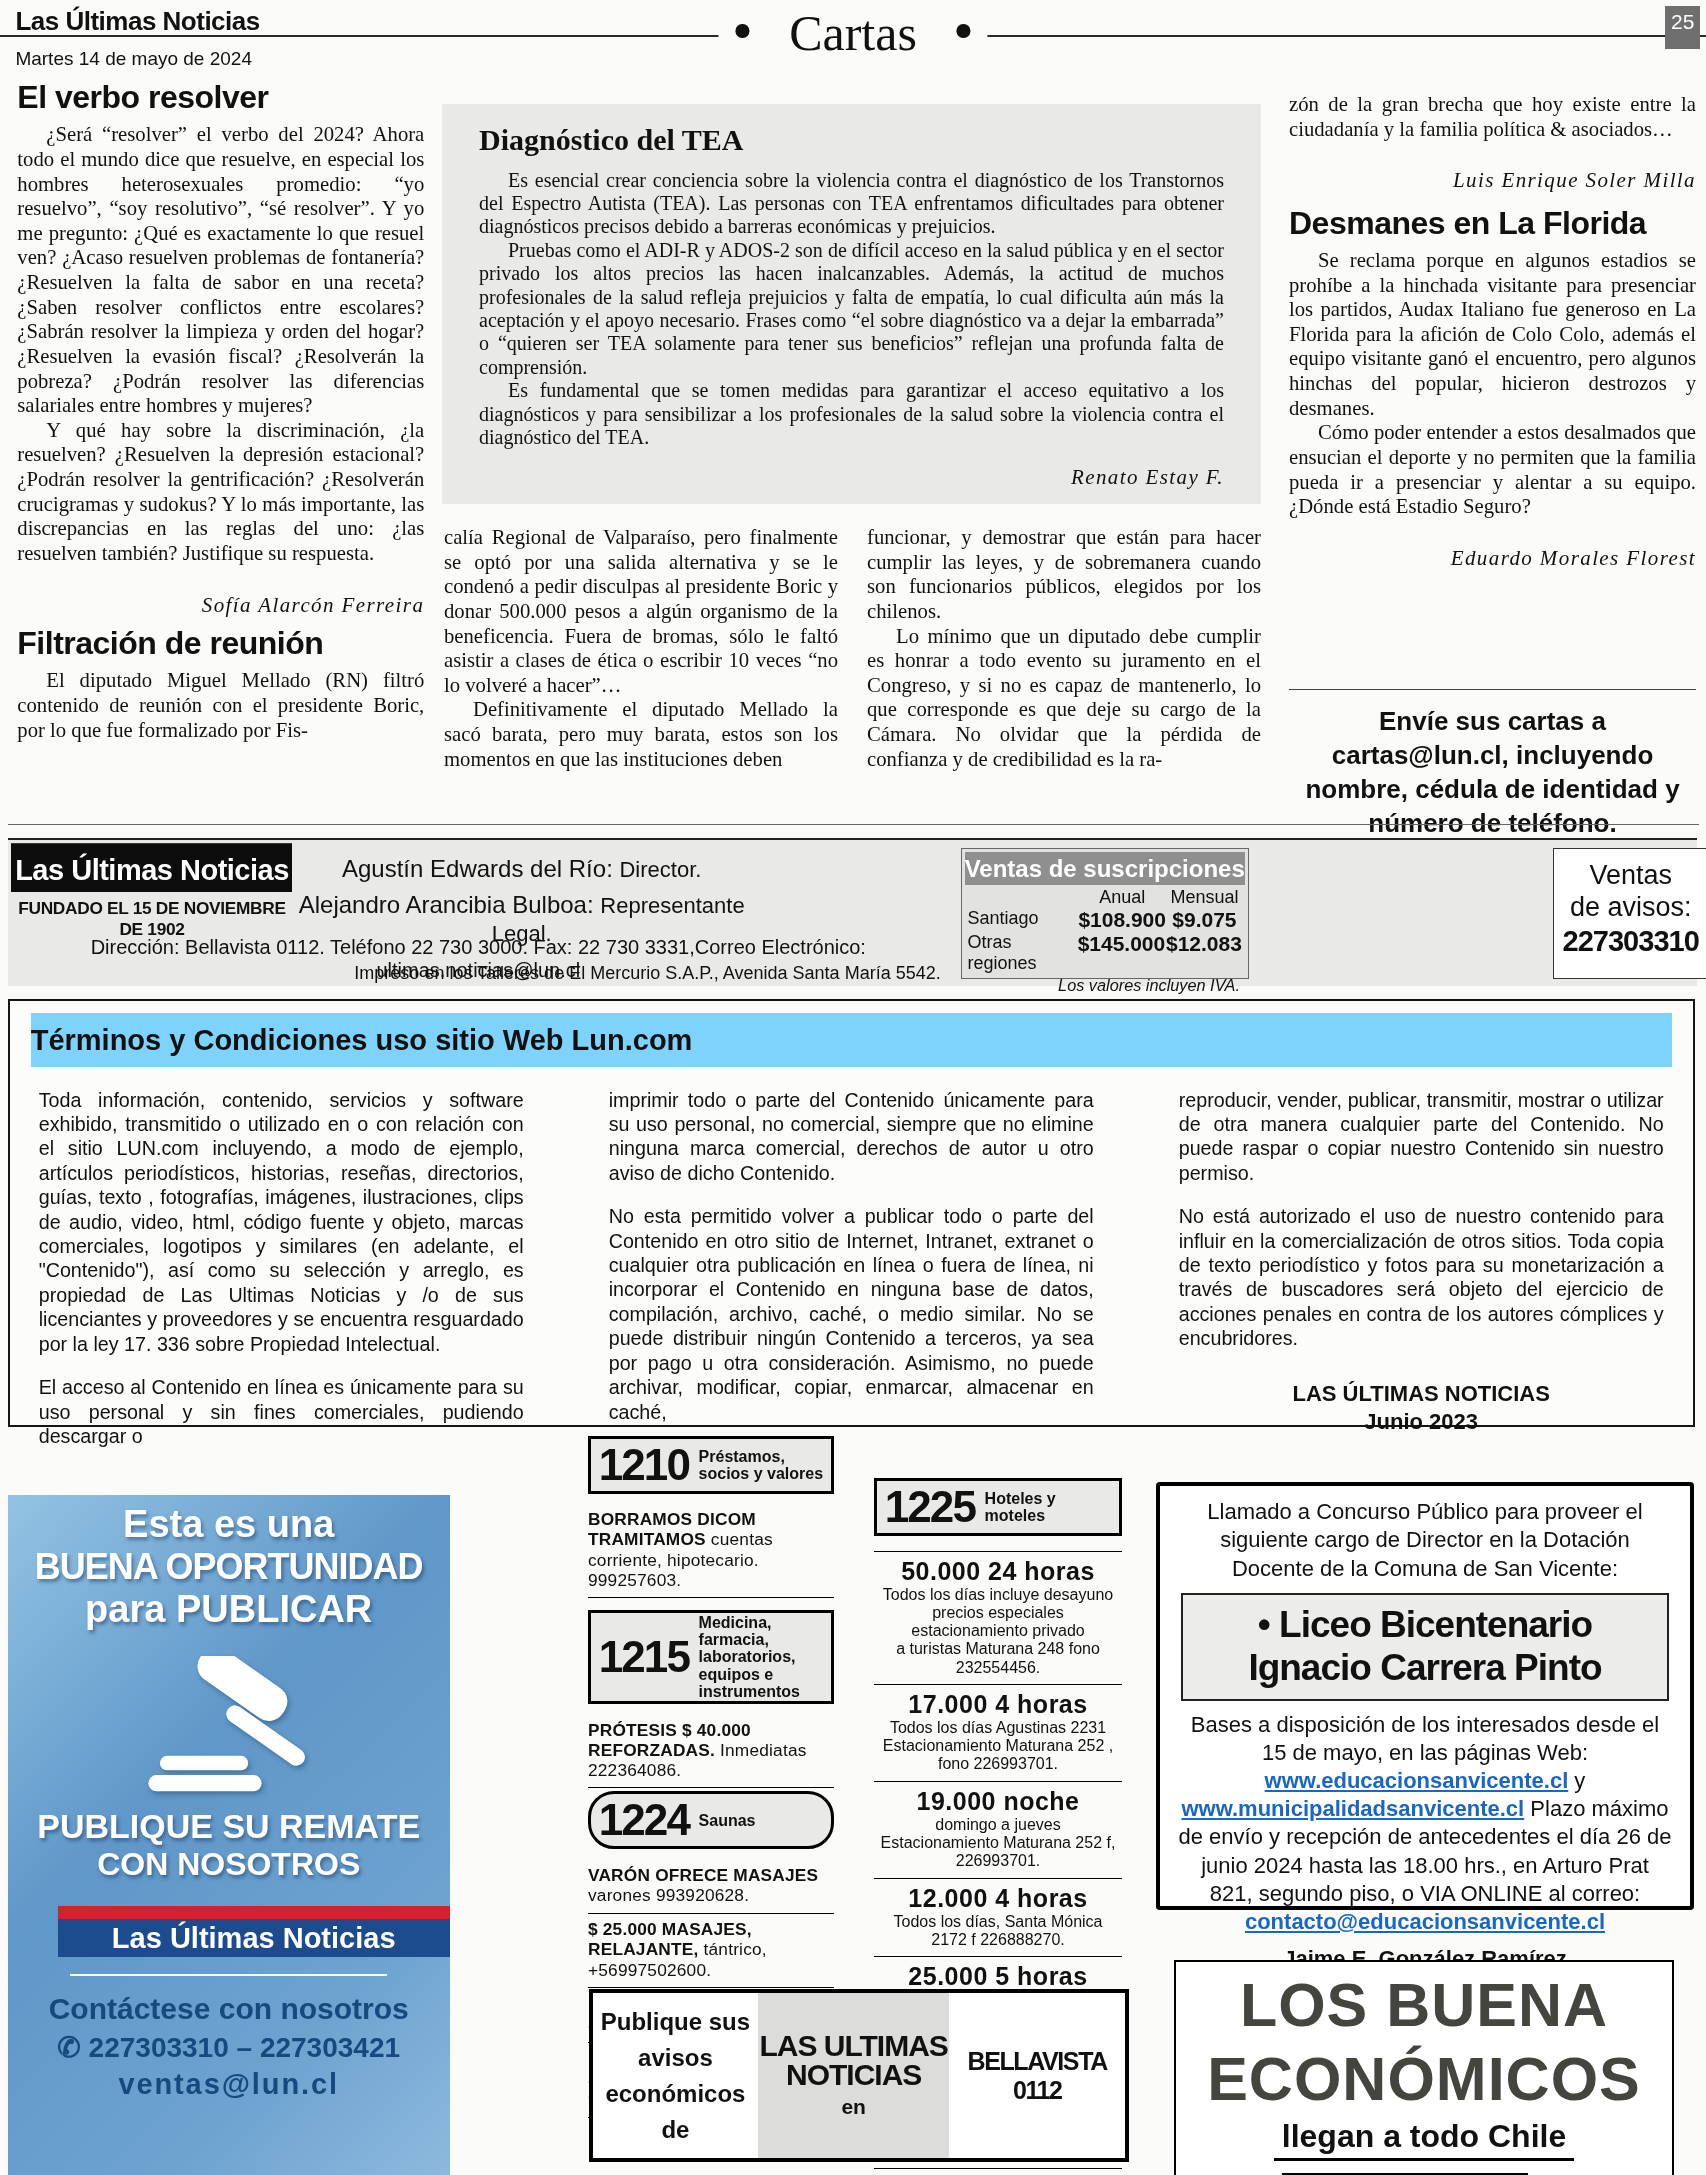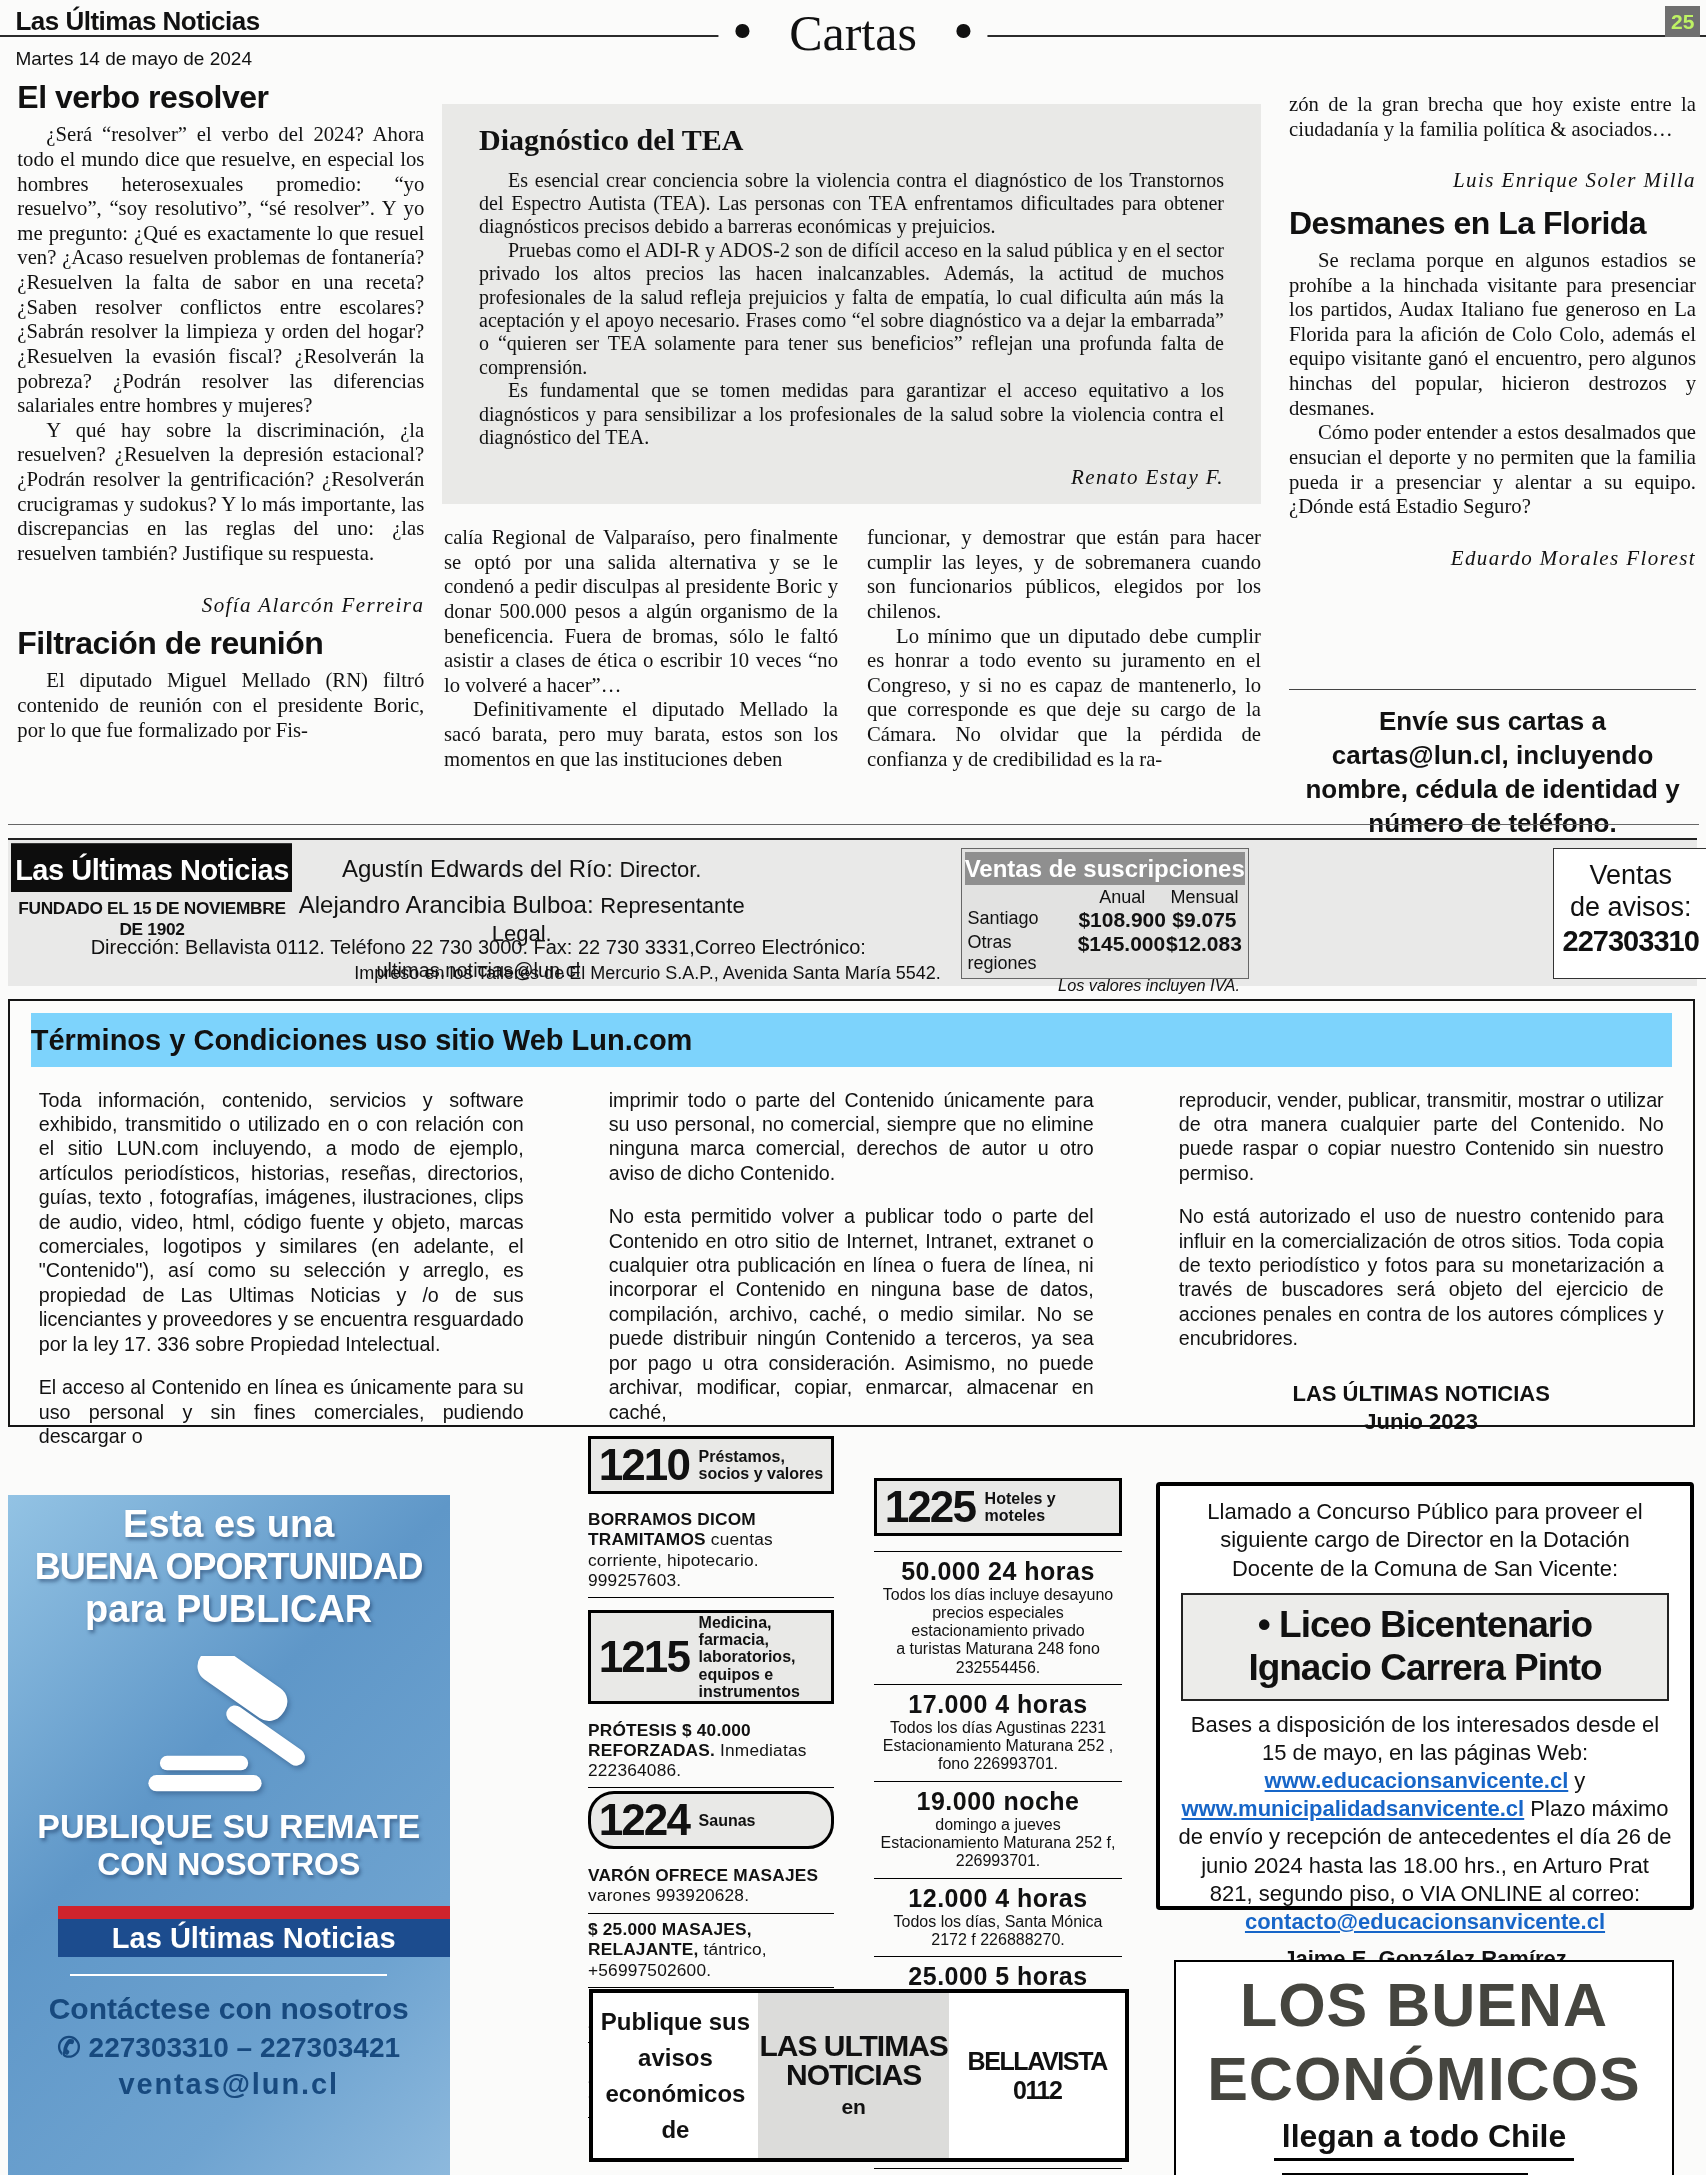--- a/index.html
+++ b/index.html
@@ -8,21 +8,21 @@
   .abs{position:absolute;}
 
   
   .mast{left:15.4px;top:5.8px;font-weight:bold;font-size:26px;letter-spacing:-0.5px;}
   .hrule{left:0;top:35px;width:1706px;border-top:2.9px solid #2b2b2b;}
   .hdate{left:15.4px;top:48px;font-size:19px;}
   .cartas{left:50%;transform:translateX(-50%);top:0px;display:flex;align-items:center;gap:40px;
           background:#fbfbfa;padding:0 17.3px;z-index:3;}
   .cartas h1{font-family:"Liberation Serif",serif;font-weight:normal;font-size:50px;margin:3.8px 0 0;}
   .hdot{width:13.4px;height:13.4px;border-radius:50%;background:#111;display:inline-block;}
-  .pagenum{right:5.8px;top:5.8px;width:35px;height:31px;background:#6f6f6f;color:#bef264;font-weight:bold;
+  .pagenum{right:5.8px;top:5.8px;width:35px;height:43px;background:#6f6f6f;color:#ffffff;font-weight:normal;
            font-size:21px;text-align:center;line-height:31px;}
 
   
   .lt{font-weight:bold;font-size:32px;letter-spacing:-0.5px;margin:0 0 7.7px;line-height:1.05;}
   .lp{font-family:"Liberation Serif",serif;font-size:20.7px;line-height:1.19;text-align:justify;
       text-indent:29px;margin:0;}
   .noind{text-indent:0;}
   .sig{font-family:"Liberation Serif",serif;font-style:italic;font-size:21px;text-align:right;
        letter-spacing:1.4px;margin:27px 0 9.6px;}
   .tea{left:442px;top:104px;width:819px;min-height:400px;background:#e9e9e7;box-sizing:border-box;

